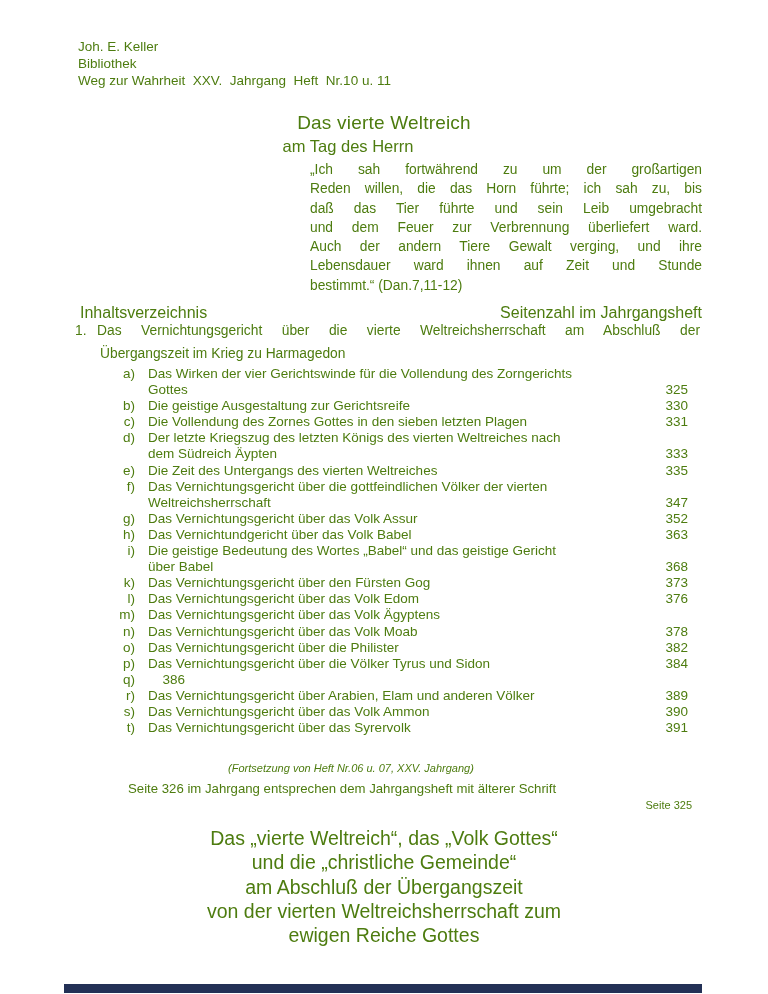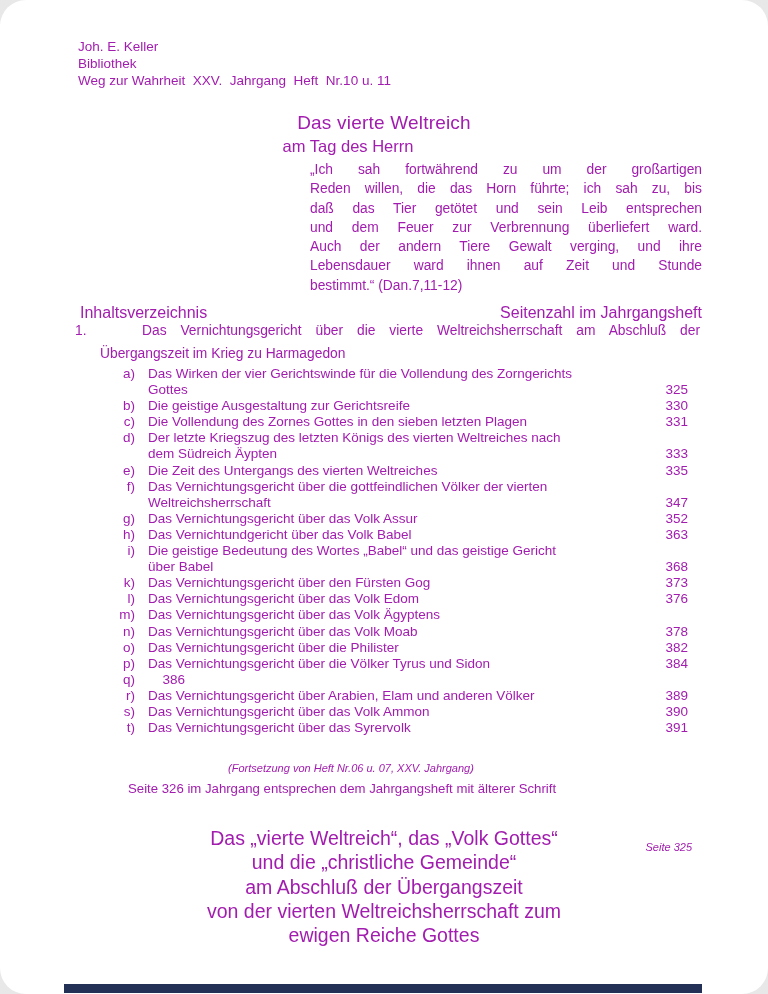--- a/index.html
+++ b/index.html
@@ -15,52 +15,52 @@
   .abs{position:absolute;}
   .header-block{left:78px;top:38px;font-size:13.5px;line-height:17px;}
   .header-block div{white-space:pre-wrap;}
   .doc-title{left:0;top:112px;width:768px;text-align:center;font-size:19px;letter-spacing:.2px;}
   .doc-subtitle{left:0;top:137px;width:696px;text-align:center;font-size:16.5px;}
   .quote-block{left:310px;top:160px;width:392px;font-size:13.8px;line-height:19.3px;}
   .jline{text-align:justify;text-align-last:justify;}
   .toc-head{left:80px;top:304px;width:622px;display:flex;justify-content:space-between;font-size:16px;}
   .item1-row{left:75px;top:322px;width:625px;display:flex;font-size:13.8px;line-height:17px;}
   .item1-num{width:22px;flex:none;}
-  .item1-line1{flex:1;text-align:justify;text-align-last:justify;margin-left:45px;}
+  .item1-line1{flex:1;text-align:justify;text-align-last:justify;}
   .item1-line2{left:100px;top:346px;font-size:13.8px;}
   .toc-entries{left:98px;top:366px;width:590px;font-size:13.5px;line-height:16.1px;}
   .toc-row{display:flex;align-items:flex-start;}
   .toc-letter{width:37px;flex:none;text-align:right;}
   .toc-text{flex:1;margin-left:13px;}
   .toc-text div{white-space:nowrap;}
   .toc-page{width:50px;flex:none;text-align:right;align-self:flex-end;}
   .footer-cont{left:0;top:762px;width:702px;text-align:center;font-size:11px;font-style:italic;}
   .footer-note{left:128px;top:781px;font-size:13.2px;}
-  .footer-page{left:0;top:799px;width:692px;text-align:right;font-size:11px;font-style:italic;margin-top:42px;}
+  .footer-page{left:0;top:799px;width:692px;text-align:right;font-size:11px;}
   .closing-block{left:0;top:826px;width:768px;text-align:center;font-size:19.5px;line-height:24.3px;}
   .bottom-bar{left:64px;top:984px;width:638px;height:9px;}
 </style>
 </head>
 <body>
 
-<div class="page" style="color: #a21caf; background: rgb(255, 255, 255); border-radius: 26px;">
+<div class="page" style="color: #4d7c0f; background: rgb(255, 255, 255);">
 
   <div class="abs header-block">
     <div>Joh. E. Keller</div>
     <div>Bibliothek</div>
     <div>Weg zur Wahrheit  XXV.  Jahrgang  Heft  Nr.10 u. 11</div>
   </div>
 
   <div class="abs doc-title">Das vierte Weltreich</div>
   <div class="abs doc-subtitle">am Tag des Herrn</div>
 
   <div class="abs quote-block">
     <div class="jline">„Ich sah fortwährend zu um der großartigen</div>
     <div class="jline">Reden willen, die das Horn führte; ich sah zu, bis</div>
-    <div class="jline">daß das Tier getötet und sein Leib entsprechen</div>
+    <div class="jline">daß das Tier führte und sein Leib umgebracht</div>
     <div class="jline">und dem Feuer zur Verbrennung überliefert ward.</div>
     <div class="jline">Auch der andern Tiere Gewalt verging, und ihre</div>
     <div class="jline">Lebensdauer ward ihnen auf Zeit und Stunde</div>
     <div>bestimmt.“ (Dan.7,11-12)</div>
   </div>
 
   <div class="abs toc-head">
     <span>Inhaltsverzeichnis</span>
     <span>Seitenzahl im Jahrgangsheft</span>
   </div>

